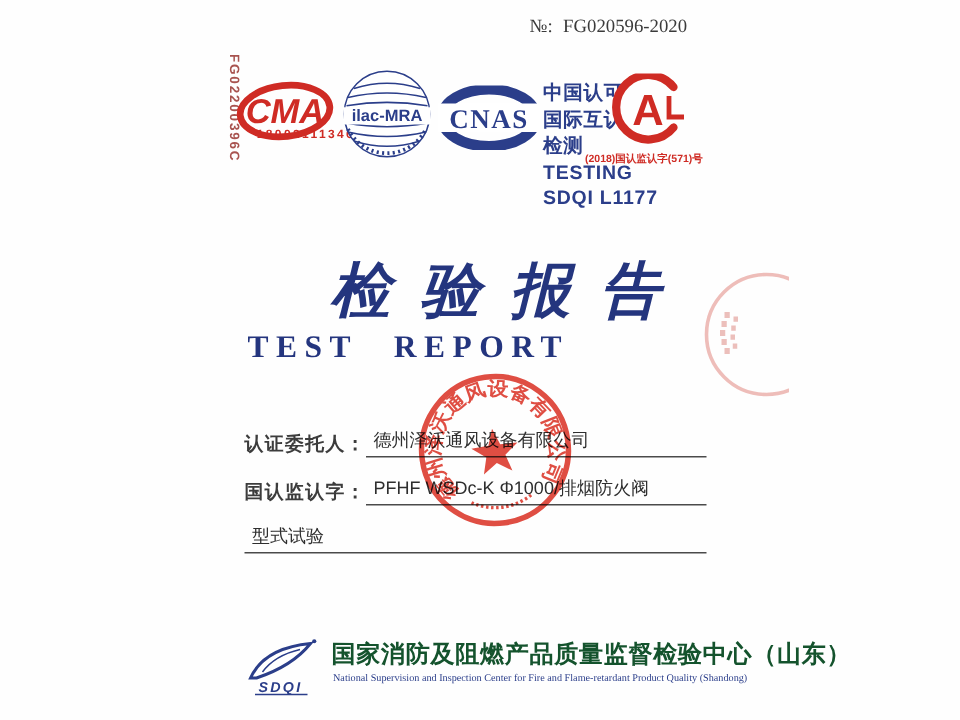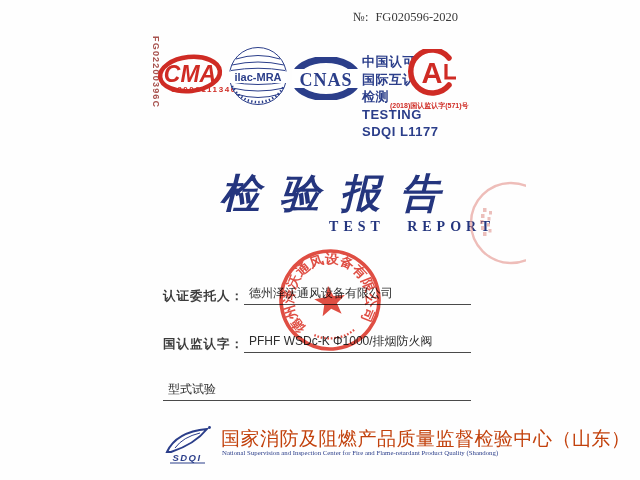--- a/index.html
+++ b/index.html
@@ -21,40 +21,40 @@
            color:#cf2b24;font-size:8px;font-weight:bold;letter-spacing:1.6px;padding-left:16px;}
   .cnas-lines{position:absolute;left:362px;top:53px;color:#2b3e8a;font-size:13px;
               font-weight:bold;line-height:1.35;letter-spacing:.5px;}
   .cal-caption{position:absolute;left:390px;top:101px;color:#cf2b24;font-size:7px;
                font-weight:bold;white-space:nowrap;}
 
   
   .title-zh{position:absolute;left:165px;top:166px;width:330px;text-align:center;
             color:#24357e;font-size:40px;font-weight:900;letter-spacing:20px;
             padding-left:20px;box-sizing:border-box;white-space:nowrap;font-style:italic;}
-  .title-en{position:absolute;left:165px;top:219px;width:330px;text-align:right;
-            color:#24357e;font-family:"Liberation Serif",serif;font-size:14px;
+  .title-en{position:absolute;left:165px;top:219px;width:330px;text-align:left;
+            color:#24357e;font-family:"Liberation Serif",serif;font-size:21px;
             font-weight:bold;letter-spacing:5px;word-spacing:14px;white-space:nowrap;}
 
   
   .fields{position:absolute;left:163px;top:286px;width:308px;}
-  .field-row{display:flex;align-items:flex-end;margin-bottom:29px;height:19px;}
+  .field-row{display:flex;align-items:flex-end;margin-bottom:13px;height:19px;}
   .field-label{font-size:12.5px;color:#3c3c3c;font-weight:600;white-space:pre;
                letter-spacing:1px;flex:0 0 auto;}
   .field-value{flex:1 1 auto;border-bottom:1.4px solid #4a4a4a;font-size:12px;
                color:#2e2e2e;padding:0 2px 2px 5px;white-space:nowrap;overflow:hidden;}
 
   
   .stamp-main{position:absolute;left:277px;top:247px;opacity:.9;mix-blend-mode:multiply;
               transform:rotate(-8deg);}
   .stamp-edge{position:absolute;left:456px;top:176px;opacity:.62;}
 
   
-  .footer-org-zh{position:absolute;left:221px;top:426px;color:#c2410c;font-size:19px;
-                 font-weight:normal;letter-spacing:.5px;white-space:nowrap;}
+  .footer-org-zh{position:absolute;left:221px;top:426px;color:#14532d;font-size:16px;
+                 font-weight:bold;letter-spacing:.5px;white-space:nowrap;}
   .footer-org-en{position:absolute;left:222px;top:449px;color:#2b3e8a;font-size:6.8px;
                  font-family:"Liberation Serif",serif;white-space:nowrap;}
 </style>
 </head>
 <body>
 
 <div class="page">
 
   <span class="side-serial">FG02200396C</span>
 

